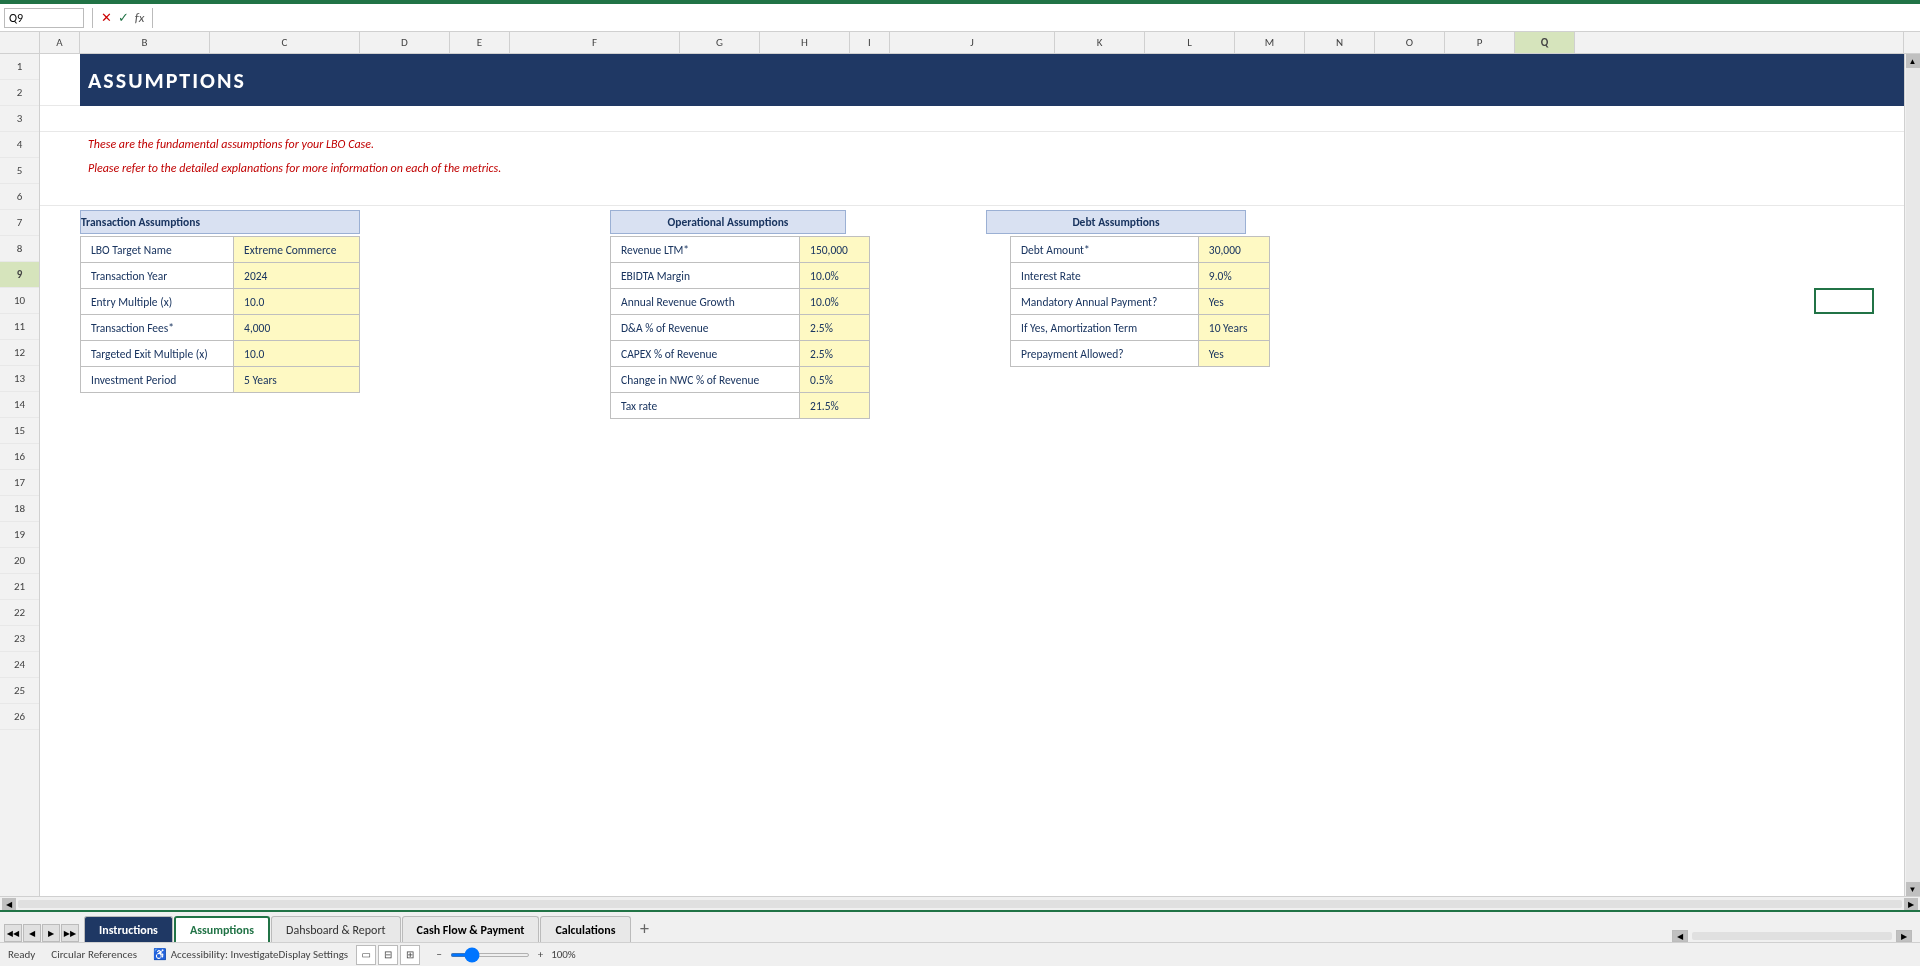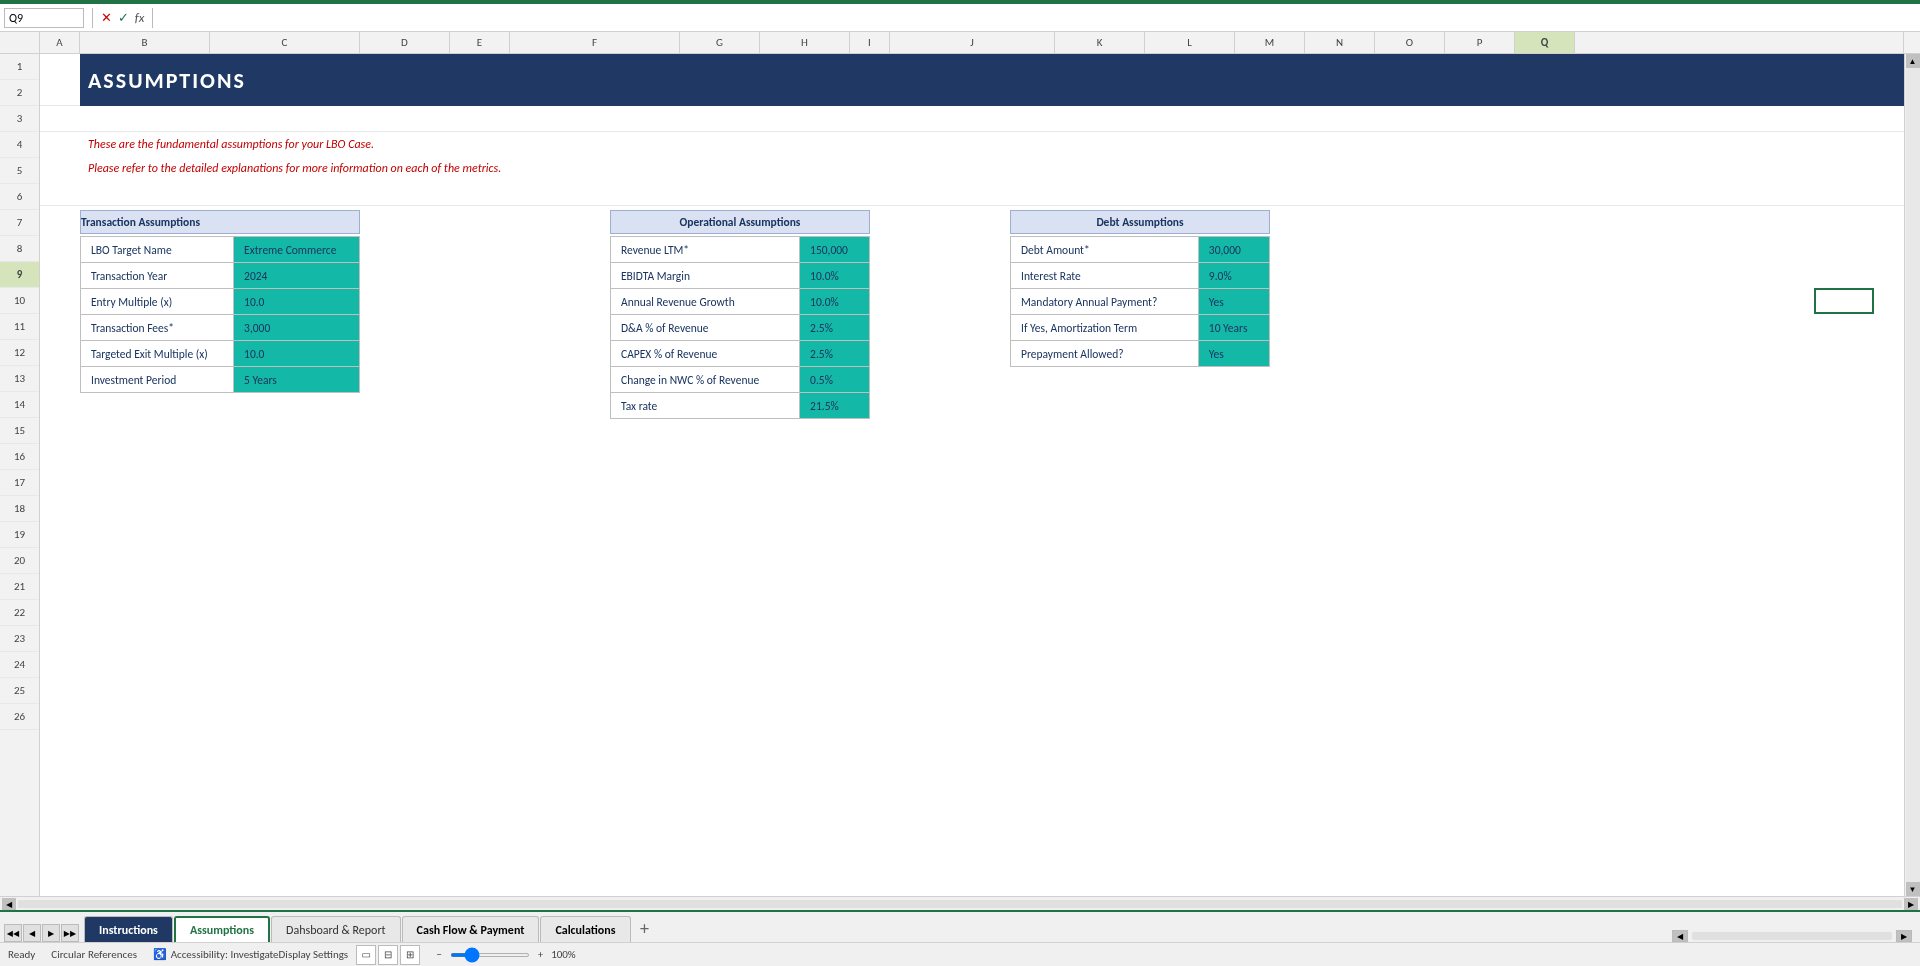--- a/index.html
+++ b/index.html
@@ -115,21 +115,21 @@
       padding: 3px 10px;
       color: #1a3560;
       white-space: nowrap;
       height: 26px;
     }
     table.data-table td.label-col {
       background: #ffffff;
       font-weight: normal;
     }
     table.data-table td.value-col {
-      background: #14b8a6;
+      background: #fef9c3;
     }
 
     
     .bottom-area {
       display: flex;
       flex-direction: column;
     }
   </style>
 </head>
 <body>
@@ -237,21 +237,21 @@
 
     <div style="display:flex; height:26px; align-items:flex-start; margin-top:4px;">
       <div style="width:40px;min-width:40px;"></div>
 
       <div style="width:280px;">
         <div style="background:#d9e1f2; border:1px solid #9bb0d4; text-align:left; font-weight:bold; color:#1a3560; font-size:11.5px; padding:4px 0;">Transaction Assumptions</div>
       </div>
 
       <div style="width:250px;"></div>
 
-      <div style="width:260px;">
+      <div style="width:236px;">
         <div style="background:#d9e1f2; border:1px solid #9bb0d4; text-align:center; font-weight:bold; color:#1a3560; font-size:11.5px; padding:4px 0;">Operational Assumptions</div>
       </div>
 
       <div style="width:140px;"></div>
 
       <div style="width:260px;">
         <div style="background:#d9e1f2; border:1px solid #9bb0d4; text-align:center; font-weight:bold; color:#1a3560; font-size:11.5px; padding:4px 0;">Debt Assumptions</div>
       </div>
     </div>
 
@@ -267,21 +267,21 @@
           <tr>
             <td class="label-col">Transaction Year</td>
             <td class="value-col">2024</td>
           </tr>
           <tr>
             <td class="label-col">Entry Multiple (x)</td>
             <td class="value-col">10.0</td>
           </tr>
           <tr>
             <td class="label-col">Transaction Fees*</td>
-            <td class="value-col">3,000</td>
+            <td class="value-col">4,000</td>
           </tr>
           <tr>
             <td class="label-col">Targeted Exit Multiple (x)</td>
             <td class="value-col">10.0</td>
           </tr>
           <tr>
             <td class="label-col">Investment Period</td>
             <td class="value-col">5 Years</td>
           </tr>
         </tbody>

